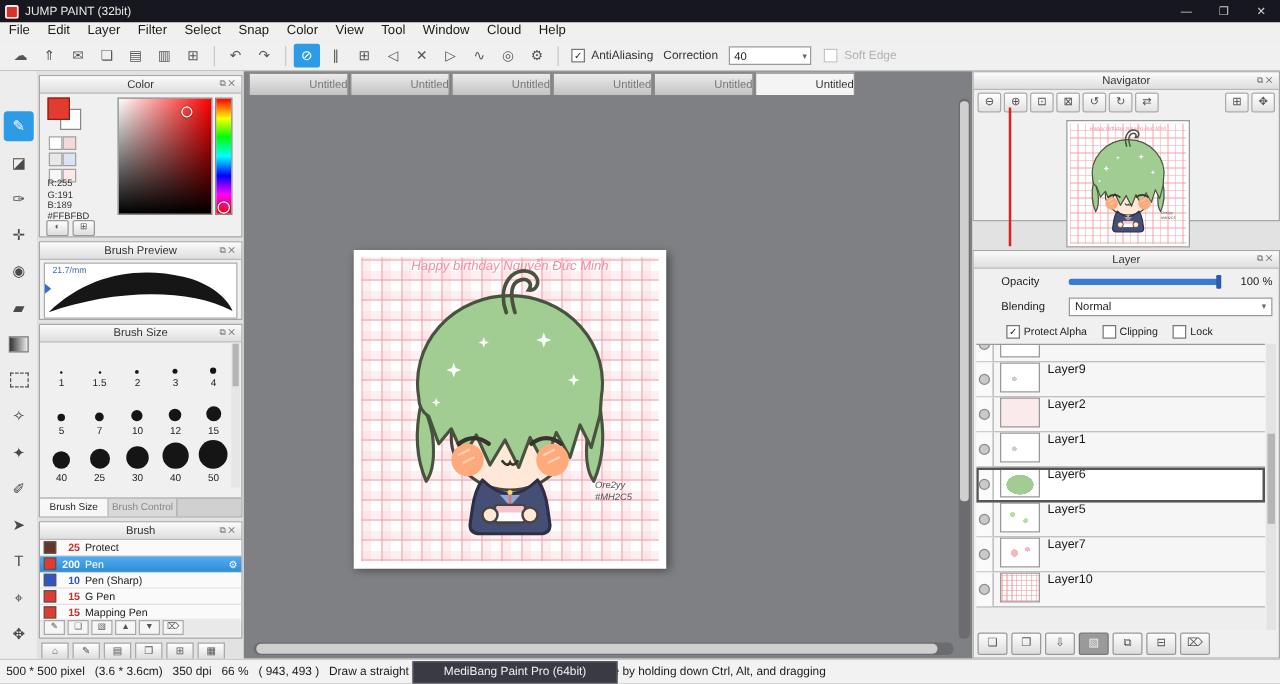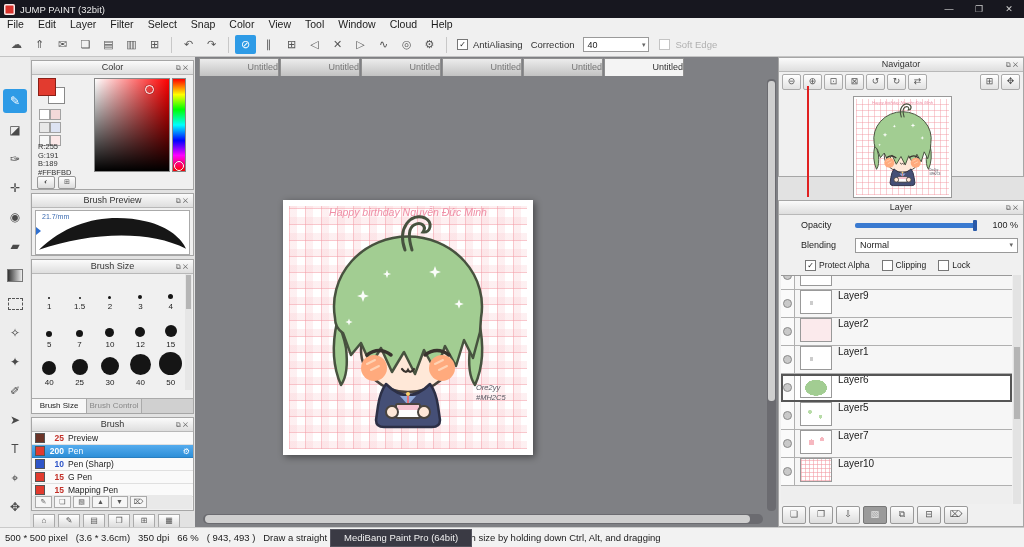--- a/index.html
+++ b/index.html
@@ -160,21 +160,21 @@
   .lname{font-size:10px;color:#1a1a1a}
   .lscroll{position:absolute;right:2px;top:74px;width:8px;bottom:22px;background:#e3e3e3}
   .lsthumb{position:absolute;left:1px;top:72px;width:6px;height:72px;background:#b5b5b5}
   .lfooter{position:absolute;left:3px;bottom:2px;right:3px;height:18px;display:flex;gap:3px;align-items:center}
   .lfbtn{width:22px;height:16px;border:1px solid #999;background:linear-gradient(#fdfdfd,#ddd);font-size:9px;line-height:15px;text-align:center;color:#555;border-radius:2px}
   .lfbtn.press{background:#9a9a9a;color:#eee;border-color:#777}
 
   
   .statusbar{position:absolute;left:0;top:527px;width:1024px;height:20px;background:#f2f2f2;border-top:1px solid #cacaca;font-size:9.5px;color:#1a1a1a}
   .stleft{position:absolute;left:5px;top:4px;white-space:pre}
-  .sttip{position:absolute;left:330px;top:1px;height:16px;background:#3a3a44;color:#f0f0f0;line-height:16px;padding:0 13px;border:1px solid #55555f}
+  .sttip{position:absolute;left:330px;top:1px;height:16px;background:#3a3a44;color:#f0f0f0;line-height:16px;padding:0 24px;border:1px solid #55555f}
   .stright{position:absolute;left:452px;top:4px;white-space:pre}
 </style>
 </head>
 <body>
 
 <div id="app">
 
   <div class="titlebar">
     <div class="appicon"></div>
     <span class="titletext">JUMP PAINT (32bit)</span>
@@ -383,21 +383,21 @@
       </div>
 
       <div class="panel" id="brushPanel">
         <div class="phead">
           <span>Brush</span>
           <span class="phicons"><span>⧉</span><span>✕</span></span>
         </div>
         <div class="brrow">
           <span class="brsw" style="background: rgb(107, 52, 40);"></span>
           <span class="brsize c-red">25</span>
-          <span class="brname">Preview</span>
+          <span class="brname">Protect</span>
         </div>
         <div class="brrow sel">
           <span class="brsw" style="background: rgb(226, 59, 47);"></span>
           <span class="brsize">200</span>
           <span class="brname">Pen</span>
           <span class="brgear">⚙</span>
         </div>
         <div class="brrow">
           <span class="brsw" style="background: rgb(47, 85, 200);"></span>
           <span class="brsize c-blue">10</span>

